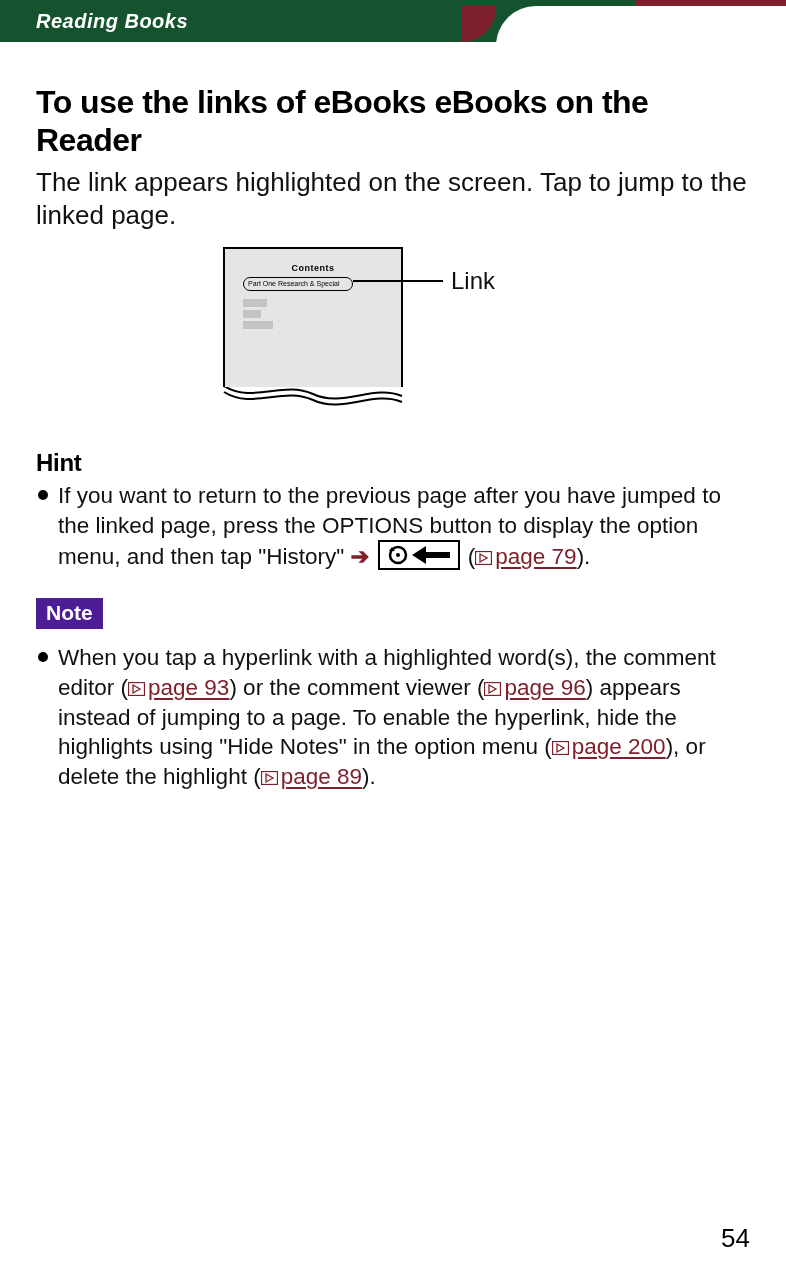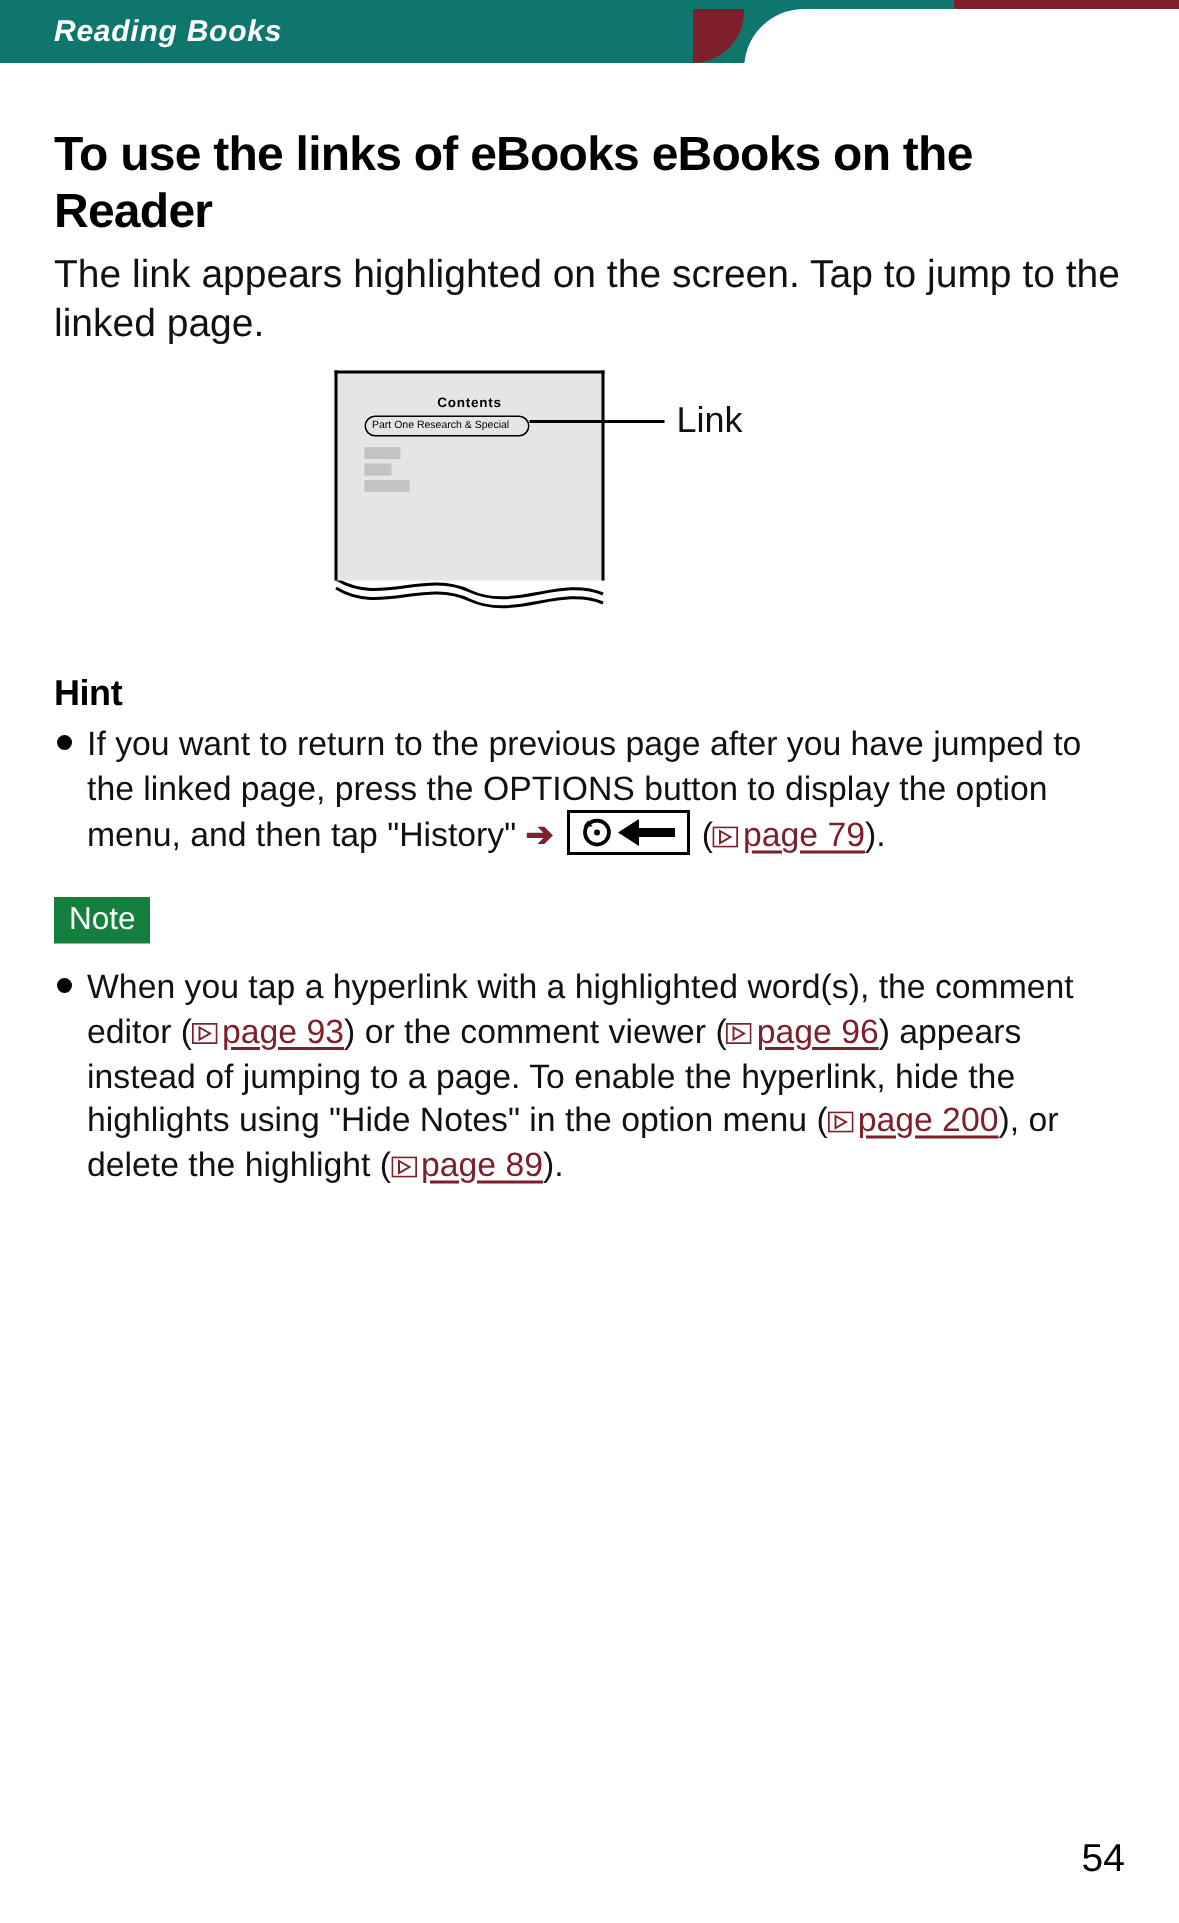--- a/index.html
+++ b/index.html
@@ -1,18 +1,18 @@
 <!DOCTYPE html>
 <html><head>
 <meta charset="utf-8">
 <style>
   * { margin: 0; padding: 0; box-sizing: border-box; }
   html, body { width: 786px; height: 1282px; font-family: Arial, Helvetica, sans-serif; background: #fff; color: #000; }
   .page { position: relative; width: 786px; height: 1282px; }
-  .header-band { position: absolute; top: 0; left: 0; right: 0; height: 42px; background: #0f766e; }
+  .header-band { position: absolute; top: 0; left: 0; right: 0; height: 42px; background: #14532d; }
   .header-band .title { color: #fff; font-weight: bold; font-style: italic; font-size: 20px; padding: 10px 0 0 36px; letter-spacing: 0.5px; }
   .top-right-strip { position:absolute; top:0; right:0; height:6px; width:150px; background:#7d202b;}
   .notch-wrap{
     position:absolute; top:0; left:0; right:0; height:42px; overflow:hidden;
   }
   .notch{
     position:absolute; top:6px; right:150px; width:140px; height:40px; background:#fff;
     border-top-left-radius:40px;
   }
   .notch::before{
@@ -66,21 +66,21 @@
     content:""; position:absolute; left:2px; top:9px; width:10px; height:10px; background:#000; border-radius:50%;
   }
   .arrow-glyph{ color:#7d202b; font-weight:bold; }
   .history-icon{
     display:inline-block; vertical-align:-6px; width:82px; height:30px; border:2px solid #000;
     position:relative; margin:0 2px;
   }
   .history-icon svg{ position:absolute; top:2px; left:6px; }
 
   .note-badge{
-    display:inline-block; background:#15803d; color:#fff; font-weight:normal; font-size:21px;
+    display:inline-block; background:#4c1d95; color:#fff; font-weight:bold; font-size:21px;
     padding:3px 10px 4px 10px; margin-top:26px;
   }
 
   .pagelink{
     color:#7d202b; text-decoration:underline; text-decoration-color:#7d202b;
     text-underline-offset:3px; cursor:pointer;
   }
   .pageref-icon{
     display:inline-block; width:17px; height:14px; vertical-align:-1px; margin-right:3px;
   }

